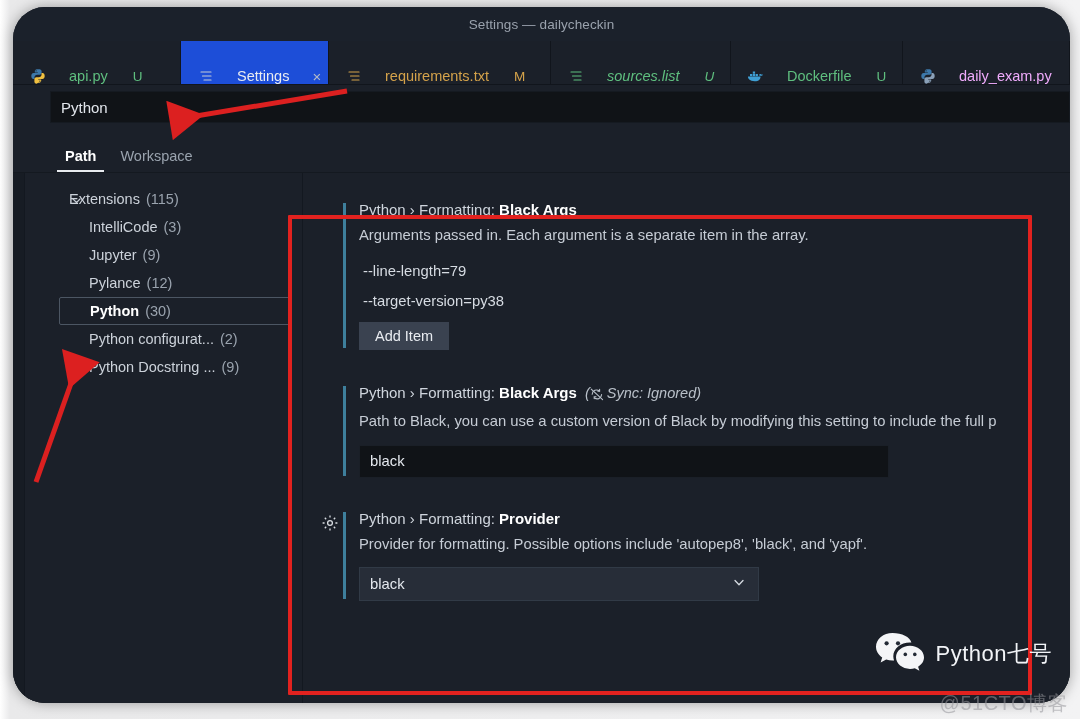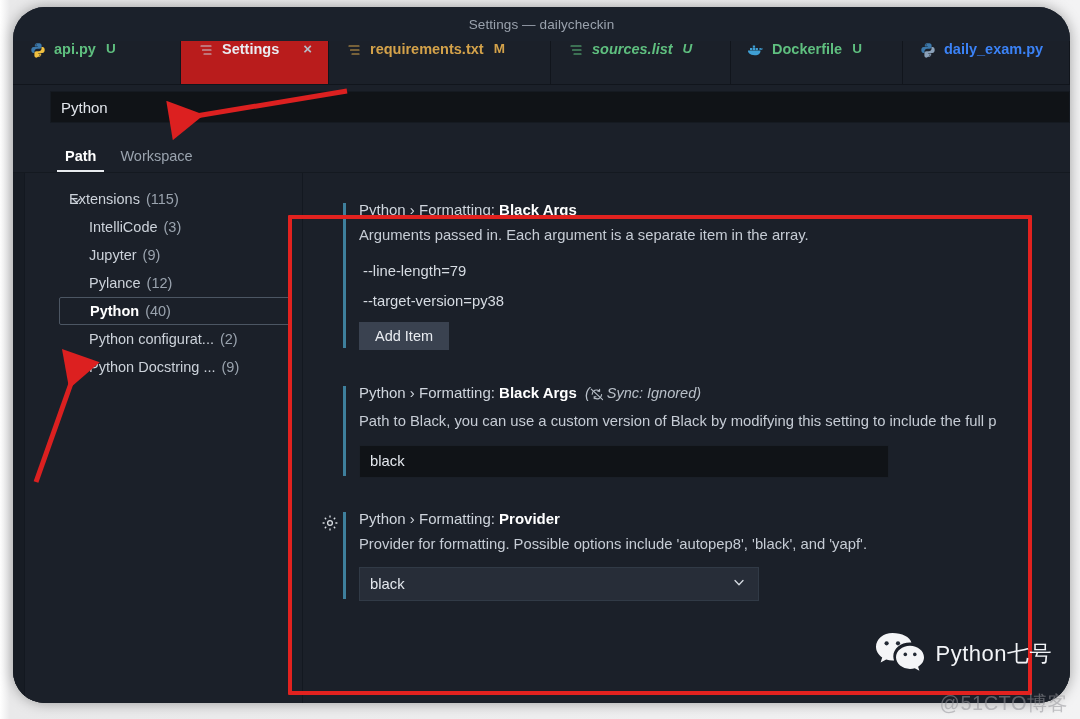--- a/index.html
+++ b/index.html
@@ -40,44 +40,43 @@
   }
 
   
   .tabbar {
     height: 44px;
     display: flex; align-items: stretch;
     background: #171c24;
     border-bottom: 1px solid #11151c;
   }
   .tab {
-    display: flex; align-items: flex-start; gap: 8px;
+    display: flex; align-items: flex-end; gap: 23px;
     padding: 0 16px;
     font-size: 14.5px;
     color: #8d949e;
     border-right: 1px solid #11151c;
     position: relative;
     white-space: nowrap;
     min-width: 0;
-    font-weight: bold;
   }
   .tab.t-api   { width: 168px; background:#1b2029; }
-  .tab.t-set   { width: 148px; background:#b91c1c; color:#e6e9ee; }
+  .tab.t-set   { width: 148px; background:#1d4ed8; color:#e6e9ee; }
   .tab.t-req   { width: 222px; background:#1b2029; }
   .tab.t-src   { width: 180px; background:#1b2029; }
   .tab.t-dock  { width: 172px; background:#1b2029; }
   .tab.t-daily { flex: 1 1 auto; background:#1b2029; }
 
   .tab .tlabel { font-size: 14.5px; }
   .tab .tbadge { font-size: 13.5px; margin-left: 2px; }
   .tab .tclose { margin-left: auto; font-size: 15px; color:#b6bcc6; line-height:1; }
 
   .c-green  { color:#5fbf7f; }
   .c-orange { color:#d4a24a; }
-  .c-grey   { color:#3b82f6; }
+  .c-grey   { color:#f0abfc; }
   .c-white  { color:#e9ecf1; }
   .italic   { font-style: italic; }
 
   .ico { width: 17px; height: 17px; display:inline-flex; align-items:center; justify-content:center; flex:0 0 auto;}
   .ico svg { display:block; }
 
   
   .searchrow {
     height: 44px;
     background: #1b2029;
@@ -396,21 +395,21 @@
           <span class="cnt">(9)</span>
         </div>
 
         <div class="toc-item">
           <span class="nm">Pylance</span>
           <span class="cnt">(12)</span>
         </div>
 
         <div class="toc-item selected">
           <span class="nm">Python</span>
-          <span class="cnt">(40)</span>
+          <span class="cnt">(30)</span>
         </div>
 
         <div class="toc-item">
           <span class="nm">Python configurat...</span>
           <span class="cnt">(2)</span>
         </div>
 
         <div class="toc-item">
           <span class="nm">Python Docstring ...</span>
           <span class="cnt">(9)</span>

